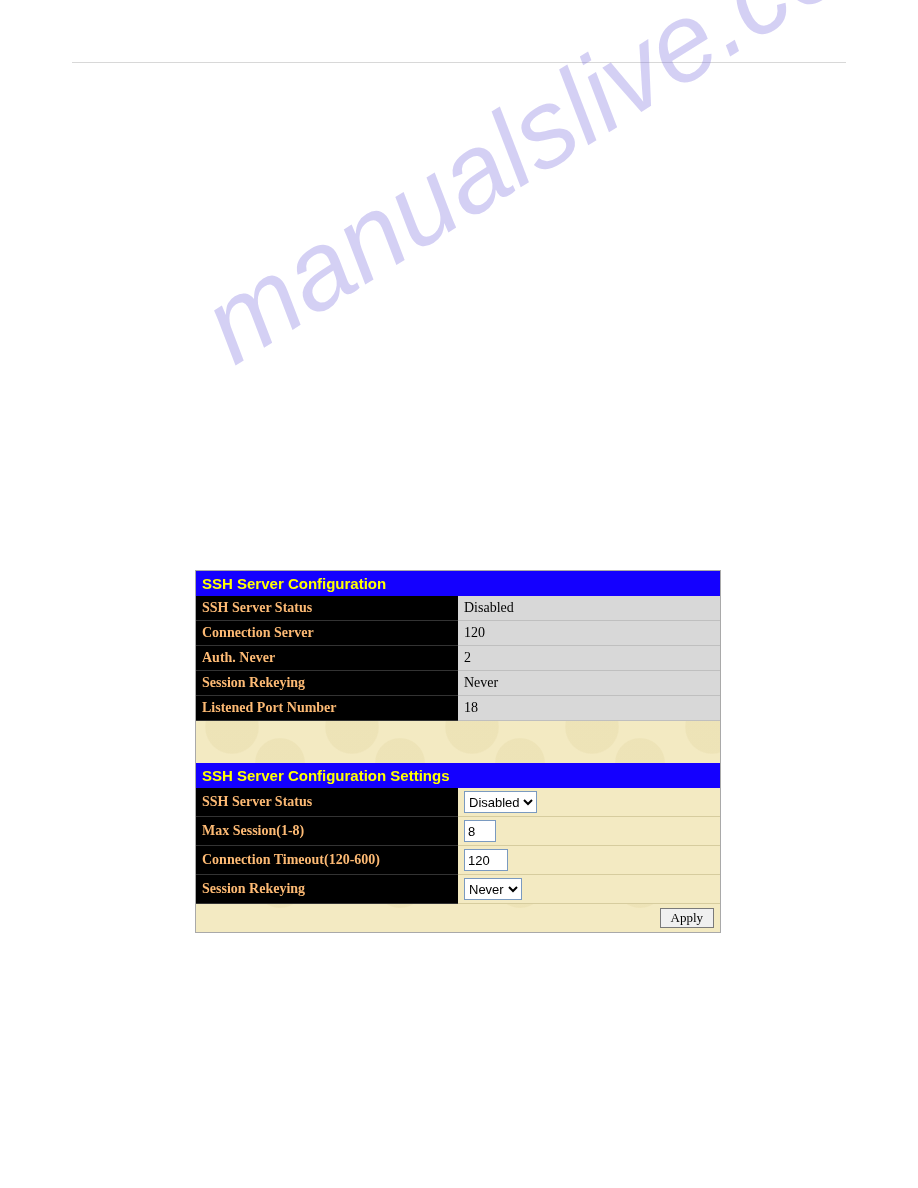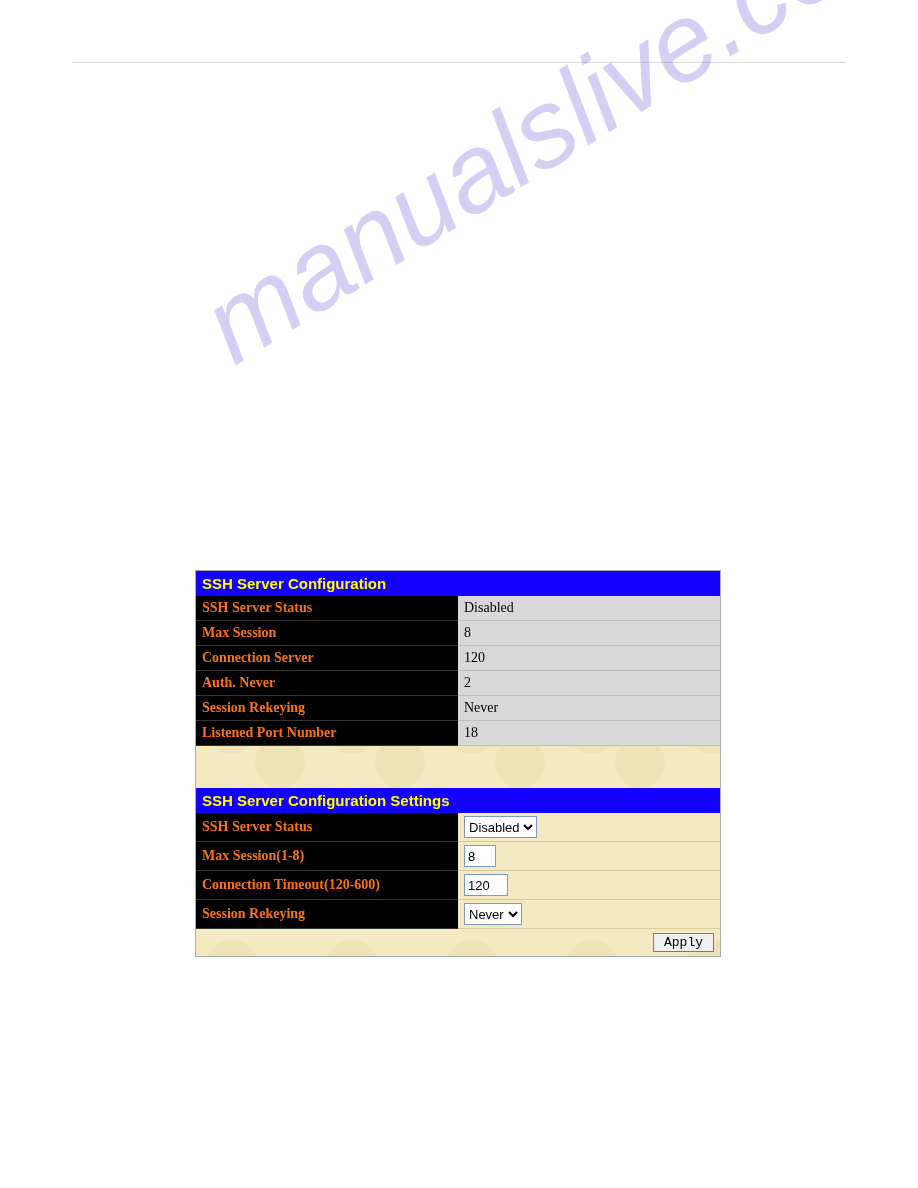--- a/index.html
+++ b/index.html
@@ -55,21 +55,21 @@
     background: #1400ff;
     color: #ffff00;
     font-weight: bold;
     font-family: Arial, Helvetica, sans-serif;
     font-size: 15px;
     padding: 4px 6px;
     margin-top: 48px;
   }
   td.label {
     background: #000000;
-    color: #f97316;
+    color: #fdba74;
     font-weight: bold;
     padding: 4px 6px;
     width: 50%;
     border-bottom: 1px solid #333;
   }
   td.value {
     background: #d8d8d8;
     color: #000000;
     padding: 4px 6px;
     border-bottom: 1px solid #bfbfbf;
@@ -98,21 +98,21 @@
     height: 22px;
     border: 1px solid #7a9ac0;
     background: #ffffff;
   }
   .apply-row td {
     text-align: right;
     padding: 4px 6px;
     background: transparent;
   }
   button.apply {
-    font-family: Liberation Mono, monospace;
+    font-family: Liberation Serif, serif;
     font-size: 13px;
     padding: 1px 10px;
     border: 1px solid #7a7a7a;
     background: #f0f0f0;
     cursor: pointer;
   }
 </style>
 </head>
 <body>
 
@@ -123,24 +123,20 @@
 <div class="panel">
   <table class="cfg">
     <tbody>
         <tr class="section-header">
       <td colspan="2">SSH Server Configuration</td>
     </tr>
 
     <tr>
       <td class="label">SSH Server Status</td>
       <td class="value">Disabled</td>
-    </tr>
-    <tr>
-      <td class="label">Max Session</td>
-      <td class="value">8</td>
     </tr>
     <tr>
       <td class="label">Connection Server</td>
       <td class="value">120</td>
     </tr>
     <tr>
       <td class="label">Auth. Never</td>
       <td class="value">2</td>
     </tr>
     <tr>

